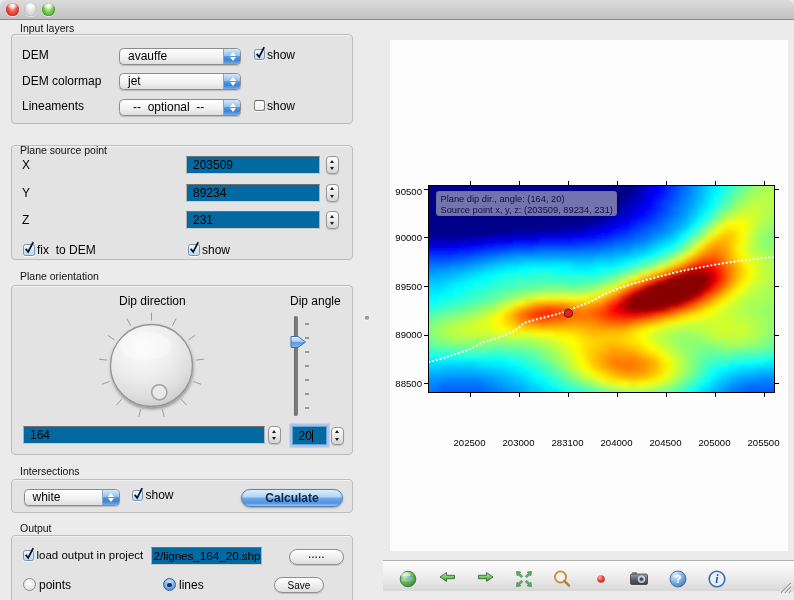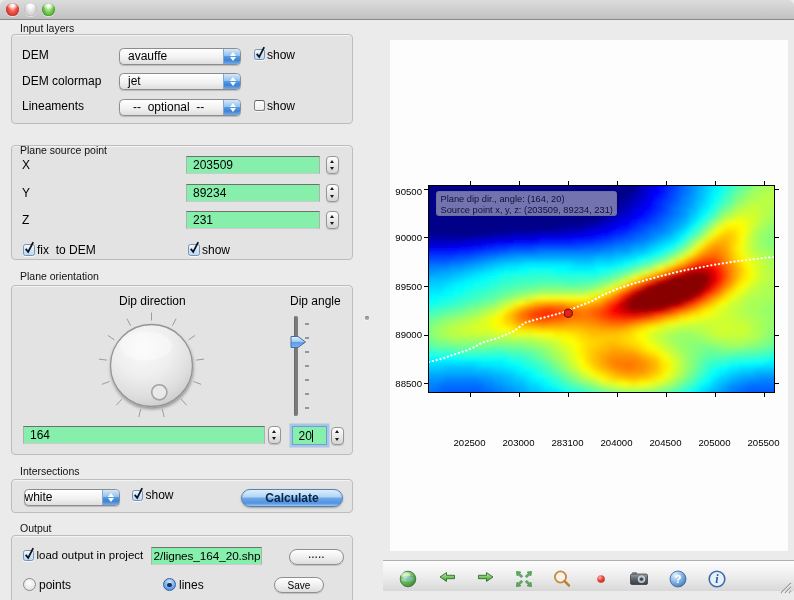--- a/index.html
+++ b/index.html
@@ -24,21 +24,21 @@
 .aru { position:absolute; left:5.5px; top:3px; width:0; height:0;
   border-left:3px solid transparent; border-right:3px solid transparent;
   border-bottom:4px solid #fff; }
 .ard { position:absolute; left:5.5px; bottom:3px; width:0; height:0;
   border-left:3px solid transparent; border-right:3px solid transparent;
   border-top:4px solid #fff; }
 .cb { position:absolute; width:11.5px; height:11.5px; border-radius:2.5px;
   border:1px solid #7e7e7e; border-top-color:#5f5f5f;
   background:linear-gradient(#fff,#ececec); box-shadow:0 1px 0 rgba(255,255,255,0.7); }
 .cb.on { background:linear-gradient(#f2f8fd,#cfe4f6 60%,#badaf2); border-color:#7593b5; }
-.fld { position:absolute; background:#86efac; border:1px solid #b0b0b0; border-top-color:#6f6f6f;
+.fld { position:absolute; background:#0369a1; border:1px solid #b0b0b0; border-top-color:#6f6f6f;
   border-bottom-color:#cbcbcb; font-size:12px; color:#000; padding-left:6px; white-space:pre; }
 .st { position:absolute; width:13px; border:1px solid #969696; border-radius:4px;
   background:linear-gradient(#ffffff,#d4d4d4); box-shadow:0 1px 1px rgba(0,0,0,0.15); }
 .stu { position:absolute; left:3px; top:2.8px; width:0; height:0;
   border-left:2.9px solid transparent; border-right:2.9px solid transparent;
   border-bottom:3.6px solid #1a1a1a; }
 .std { position:absolute; left:3px; bottom:2.8px; width:0; height:0;
   border-left:2.9px solid transparent; border-right:2.9px solid transparent;
   border-top:3.6px solid #1a1a1a; }
 .rad { position:absolute; width:13px; height:13px; border-radius:50%;
@@ -190,21 +190,21 @@
     <div class="stu"></div>
     <div class="std"></div>
   </div>
 <div class="fld" style="left:291.5px;top:426px;width:35px;height:19px;line-height:18px;border-color:#6a9fd8;box-shadow:0 0 0 2.5px rgba(125,172,228,0.55)">20<span style="display:inline-block;width:1px;height:12px;background:#000;vertical-align:-2px"></span></div>
 <div class="st" style="left:330.5px;top:426.5px;height:18px">
     <div class="stu"></div>
     <div class="std"></div>
   </div>
 
 <div class="pop" style="left:23.5px;top:489px;width:96px">
-    <div class="ptx" style="padding-left:0">white</div>
+    <div class="ptx" style="padding-left:8px">white</div>
     <div class="cap">
       <div class="aru"></div>
       <div class="ard"></div>
     </div>
   </div>
 <div class="cb on" style="left:131.5px;top:489.5px">
     <svg width="15" height="16" style="position:absolute;left:-1px;top:-4px;overflow:visible">
       <path d="M2.7,7.8 L5.2,10.8 L10.2,1.2" fill="none" stroke="#10151c" stroke-width="1.8"></path>
     </svg>
   </div>

